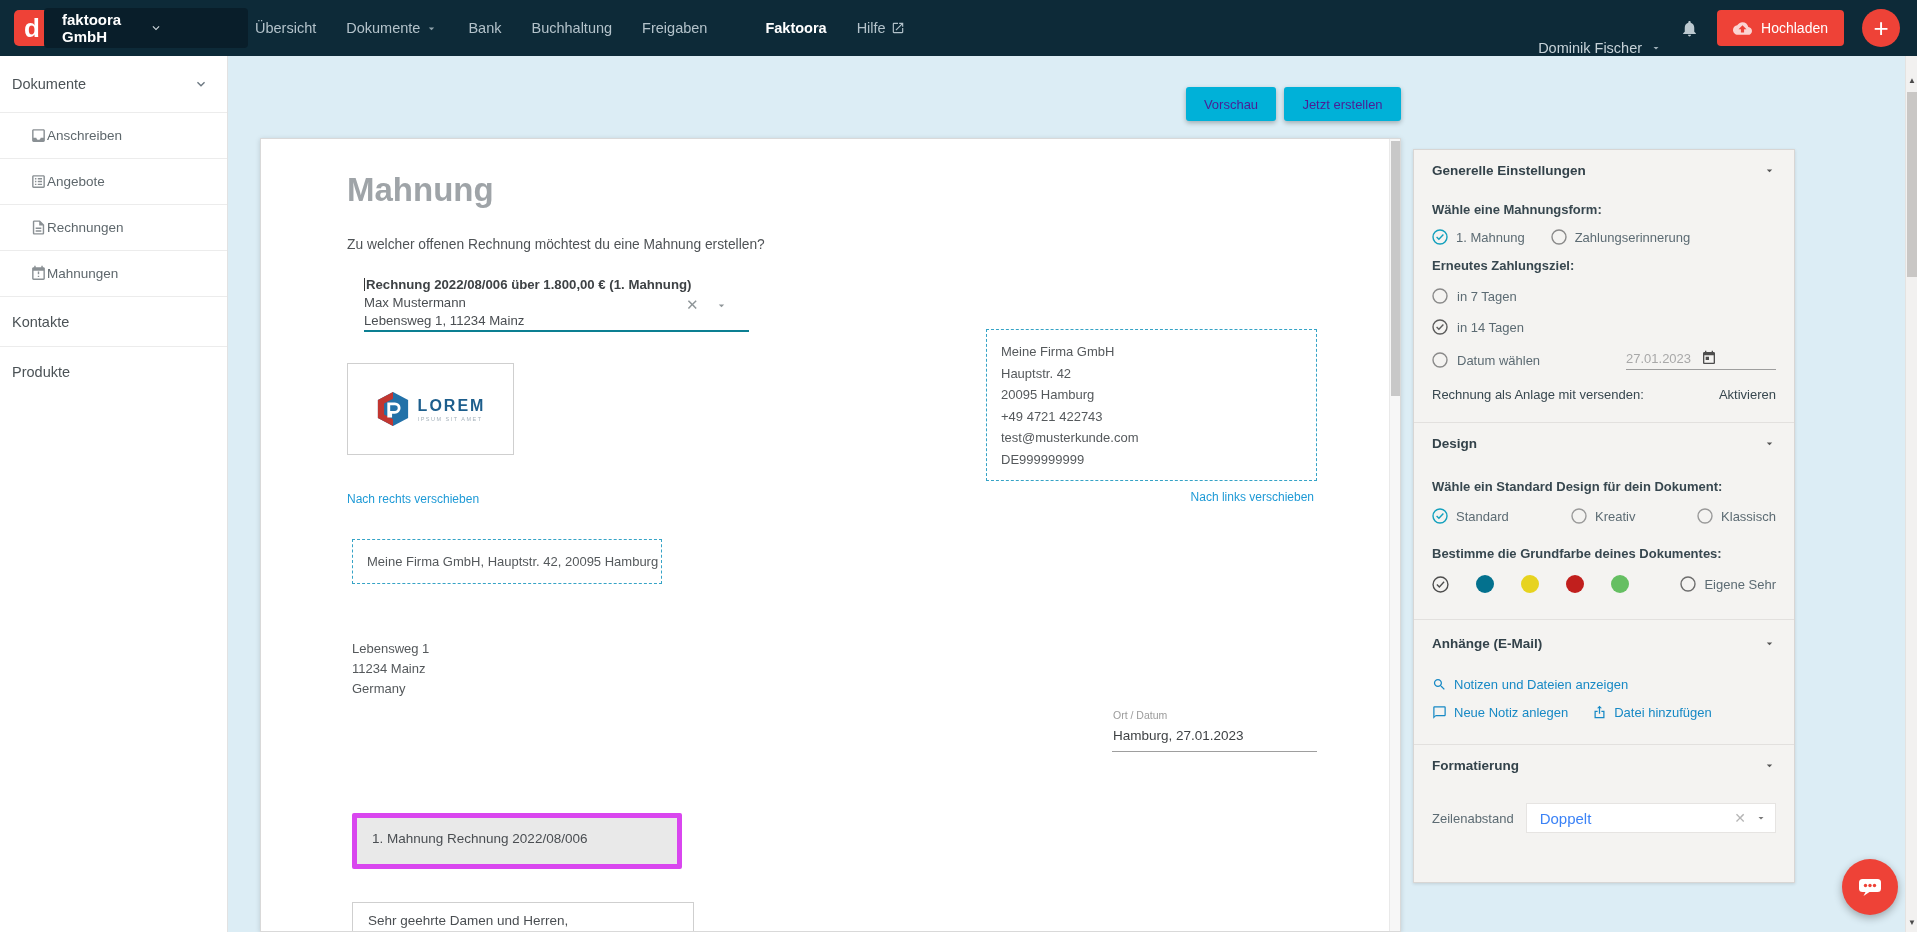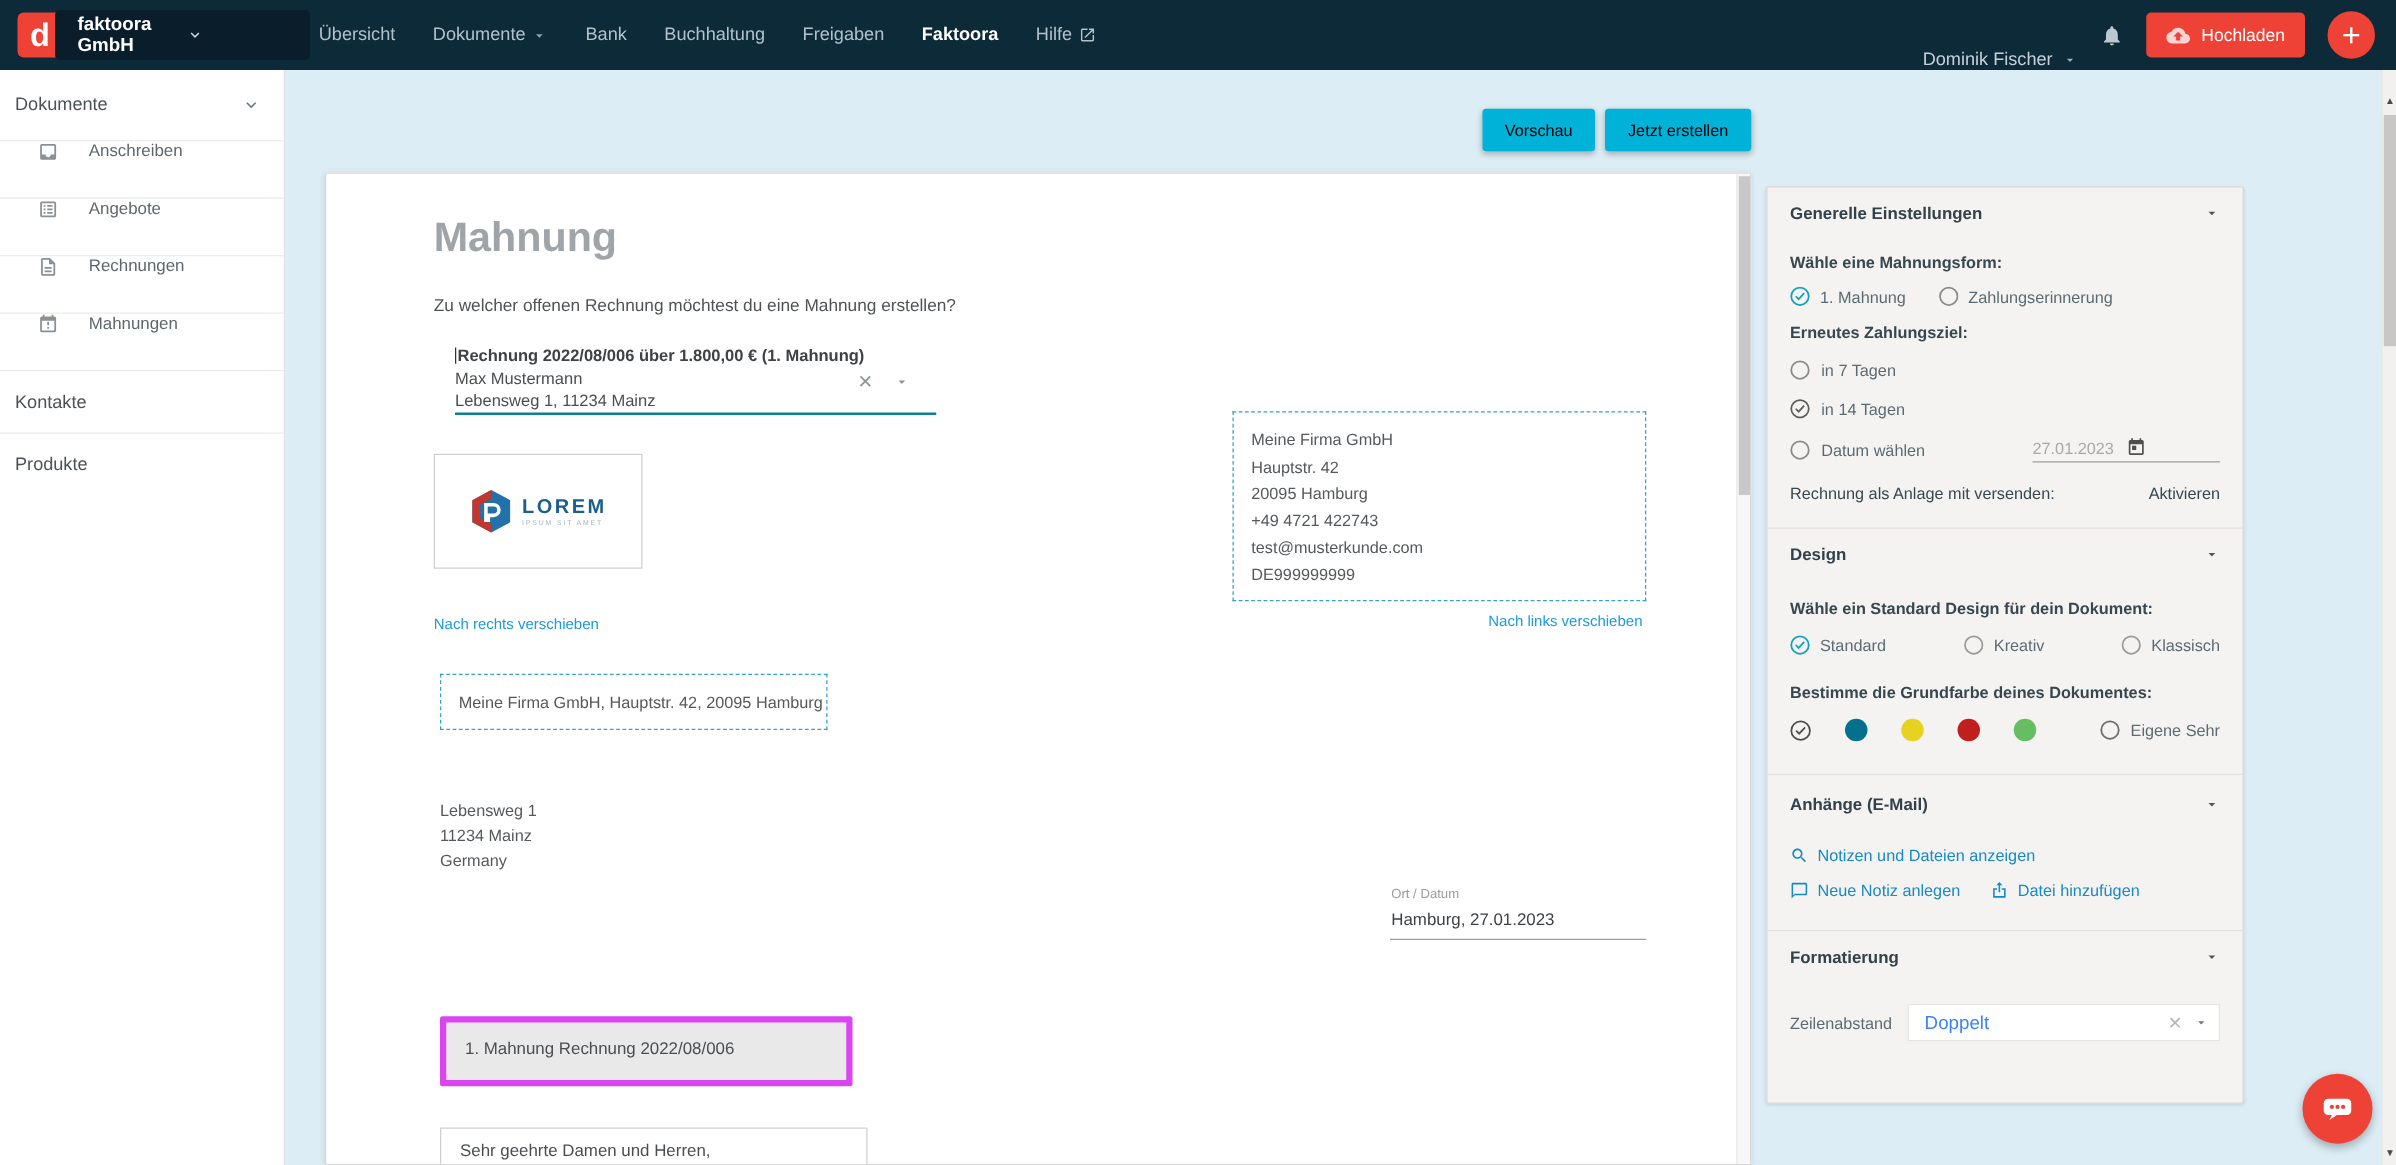--- a/index.html
+++ b/index.html
@@ -12,44 +12,44 @@
   .logo-sq { position:absolute; left:14px; top:10px; width:36px; height:36px;
              background:#ee4237; border-radius:5px; color:#fff; font-size:26px;
              font-weight:bold; display:flex; align-items:center; justify-content:center; }
   .company-select { position:absolute; left:44px; top:8px; height:40px; width:204px;
              background:#091e2a; border-radius:4px; display:flex; align-items:center;
              padding-left:18px; padding-right:12px; cursor:pointer; }
   .company-select span { color:#fff; font-size:15px; font-weight:bold; flex:1; }
   .topnav { position:absolute; left:255px; top:0; height:56px; display:flex; align-items:center; gap:30px; }
   .nav-item { color:#b3c2ca; font-size:14.5px; text-decoration:none; display:flex;
               align-items:center; gap:5px; cursor:pointer; }
-  .nav-item.active { color:#fff; font-weight:bold; }
+  .nav-item.active { color:#fff; font-weight:bold;margin-left:28px; }
   .topbar-right { position:absolute; right:17px; top:0; height:56px; display:flex; align-items:center; gap:18px; }
   .user-menu { color:#c6d2d8; font-size:14.5px; display:flex; align-items:center; gap:8px; cursor:pointer;margin-top:39px; }
   .upload-btn { background:#ee4237; color:#fff; border:none; border-radius:4px; height:36px;
                 padding:0 16px; font-size:14px; display:flex; align-items:center; gap:9px;
                 cursor:pointer; font-family:inherit; }
   .plus-btn { width:38px; height:38px; border-radius:50%; background:#ee4237; border:none;
               color:#fff; font-size:26px; font-weight:300; line-height:34px; cursor:pointer; }
 
   
   .sidebar { position:absolute; left:0; top:56px; width:228px; height:876px; background:#fff;
              border-right:1px solid #e2e2e2; z-index:10; }
   .side-head { height:57px; display:flex; align-items:center; justify-content:space-between;
                padding:0 18px 0 12px; border-bottom:1px solid #ececec; color:#4b5256;
                font-size:14.5px; cursor:pointer; }
-  .side-item { height:46px; display:flex; align-items:flex-start; gap:24px; padding-left:30px;
+  .side-item { height:46px; display:flex; align-items:center; padding-left:30px;
                border-bottom:1px solid #ececec; color:#5e676c; font-size:13.5px; cursor:pointer; }
   .side-link { height:50px; display:flex; align-items:center; padding-left:12px;
                border-bottom:1px solid #ececec; color:#4b5256; font-size:14.5px; cursor:pointer; }
   .side-link.no-border { border-bottom:none; }
 
   
   .main { position:absolute; left:228px; top:56px; width:1689px; height:876px; background:#dcedf5; }
-  .cta { position:absolute; height:34px; background:#00b1d8; color:#000000; border:none;
+  .cta { position:absolute; height:34px; background:#00b1d8; color:#4c1d95; border:none;
          border-radius:3px; font-size:13px; font-family:inherit; cursor:pointer;
          box-shadow:0 2px 5px rgba(0,0,0,.28); }
   .cta.preview { left:958px; top:31px; width:90px; }
   .cta.create  { left:1056px; top:31px; width:117px; }
 
   
   .paper { position:absolute; left:32px; top:82px; width:1141px; height:794px; background:#fff;
            border:1px solid #d9d9d9; box-shadow:0 1px 5px rgba(0,0,0,.15); overflow:hidden; }
   .doc-title { position:absolute; left:86px; top:32px; font-size:33px; color:#9fa4a8; }
   .doc-question { position:absolute; left:86px; top:98px; font-size:13.8px; color:#4f5356; }

